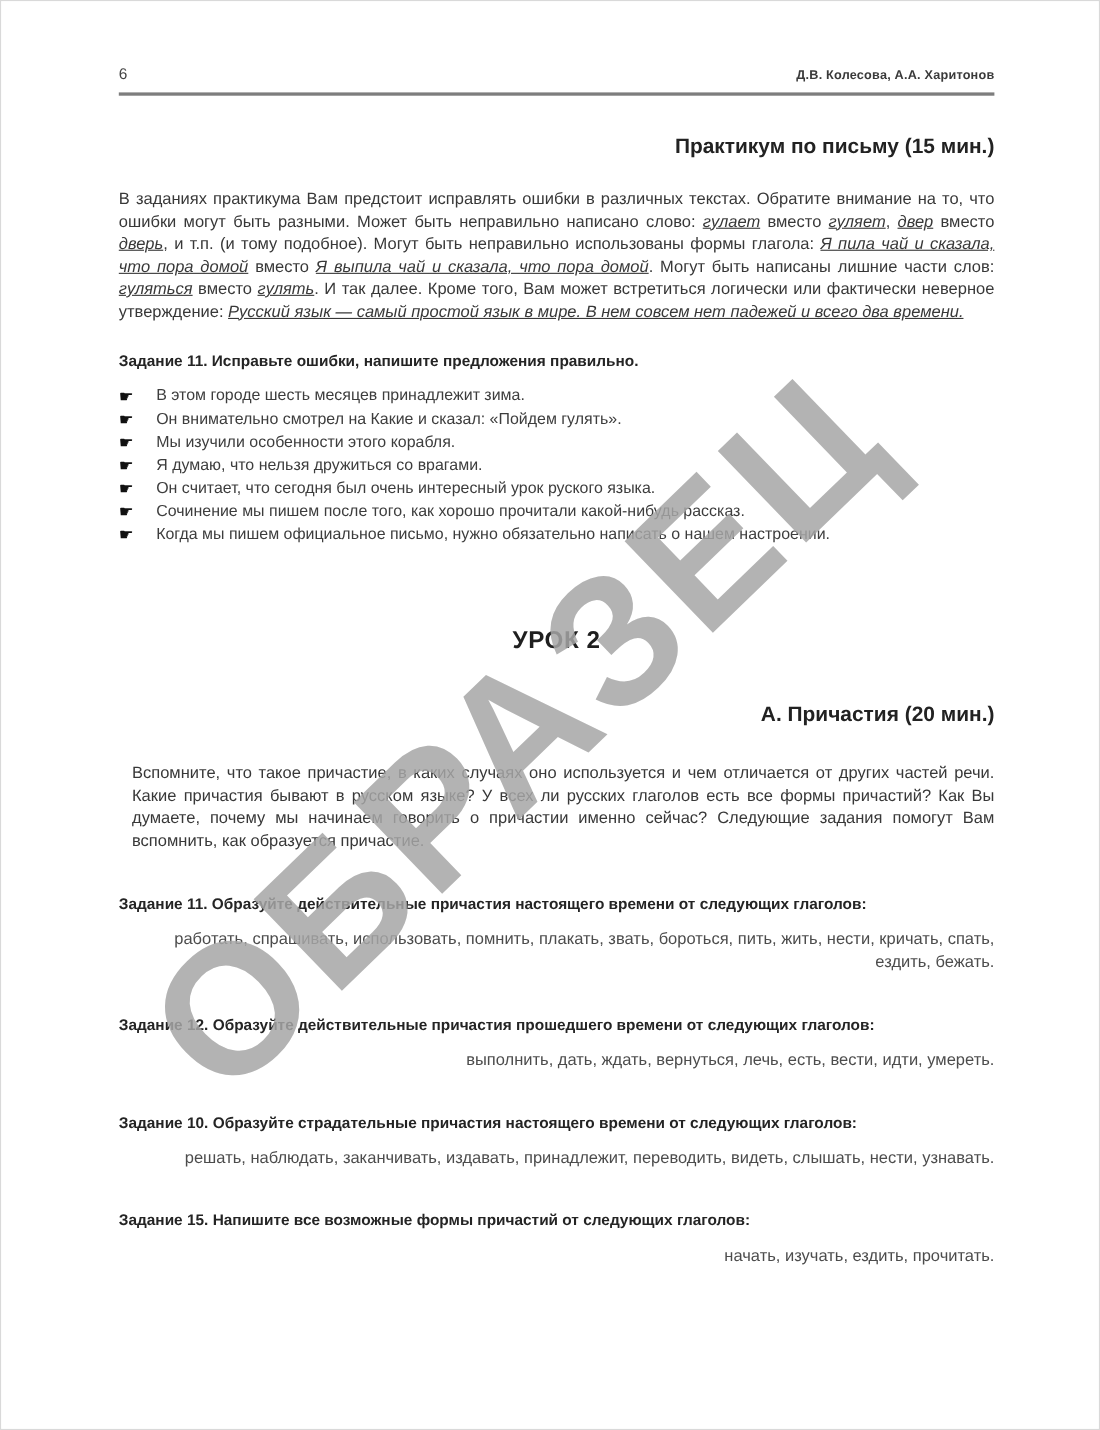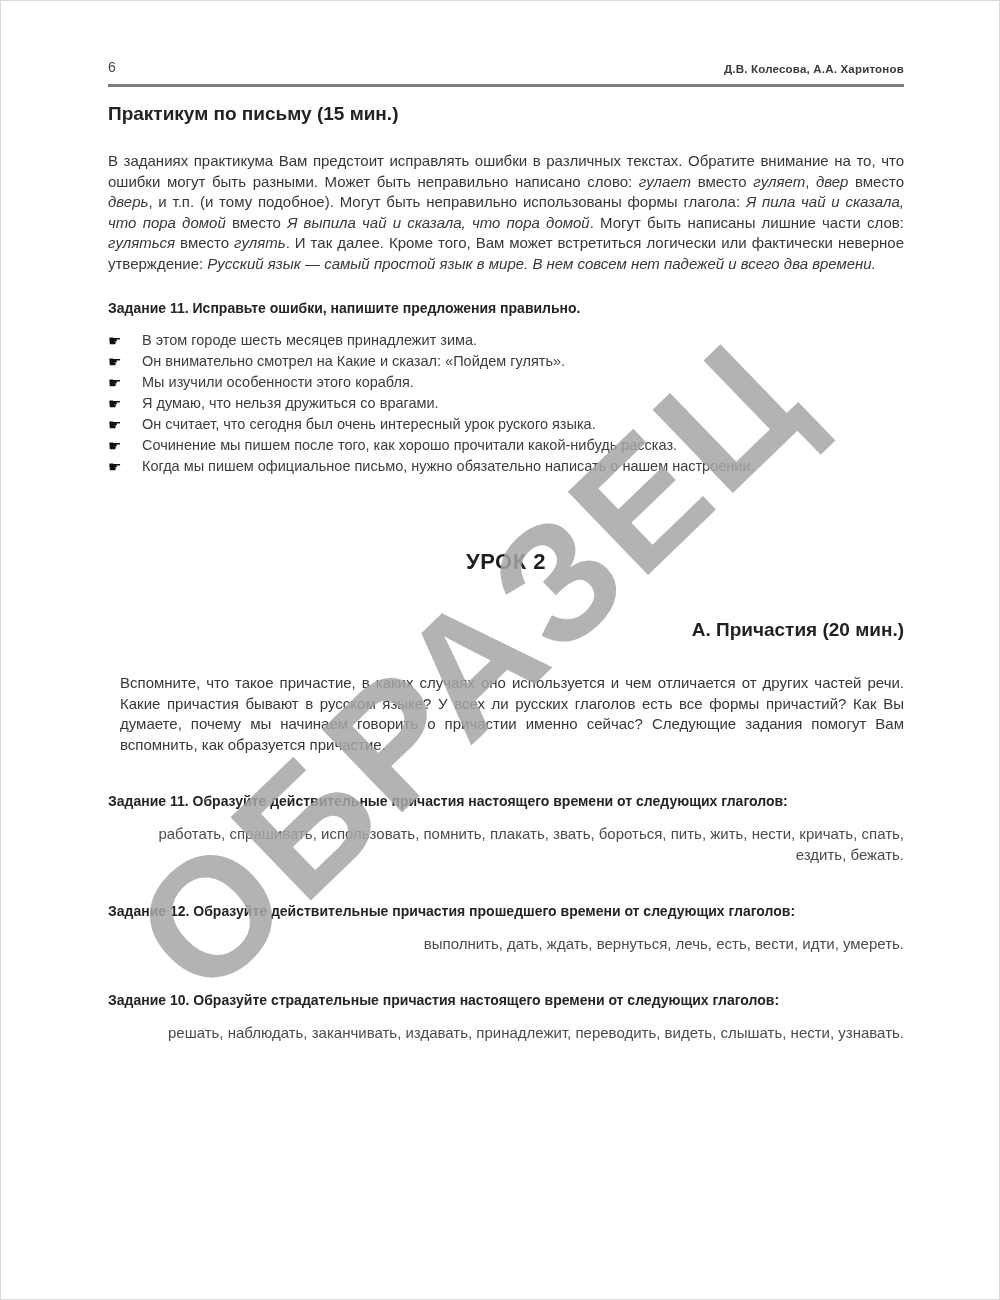--- a/index.html
+++ b/index.html
@@ -24,30 +24,30 @@
   
   .running-header{
     display:flex;justify-content:space-between;align-items:flex-end;
     border-bottom:3px solid #7d7d7d;
     padding-bottom:9px;
   }
   .page-num{font-size:14px;color:#444;}
   .authors{font-size:11.5px;font-weight:bold;color:#3a3a3a;letter-spacing:.2px;}
   
   .sec-title{
-    text-align:left;font-weight:bold;font-size:19px;color:#222;
-    margin-top:16px;
+    text-align:right;font-weight:bold;font-size:19px;color:#222;
+    margin-top:36px;
   }
   
   .para{
     margin-top:26px;
     font-size:15px;line-height:20.5px;color:#383838;
     text-align:justify;
   }
-  .para .it{font-style:italic;}
+  .para .it{font-style:italic;text-decoration:underline;}
   
   .task-head{
     margin-top:26px;
     font-size:14px;font-weight:bold;color:#242424;
   }
   
   .bullets{margin-top:14px;}
   .bullet-row{
     display:flex;align-items:flex-start;
     font-size:14.5px;color:#3d3d3d;
@@ -169,17 +169,24 @@
 
     <div class="task-block">
       <div class="task-head">
         <span>Задание 10. </span>
         <span>Образуйте страдательные причастия настоящего времени от следующих глаголов:</span>
       </div>
       <div class="word-list">решать, наблюдать, заканчивать, издавать, принадлежит, переводить, видеть, слышать, нести, узнавать.</div>
     </div>
 
 
+    <div class="task-block">
+      <div class="task-head">
+        <span>Задание 15. </span>
+        <span>Напишите все возможные формы причастий от следующих глаголов:</span>
+      </div>
+      <div class="word-list">начать, изучать, ездить, прочитать.</div>
+    </div>
 
   </div>
 
   <div class="watermark">ОБРАЗЕЦ</div>
 </div>
 
 </body></html>

